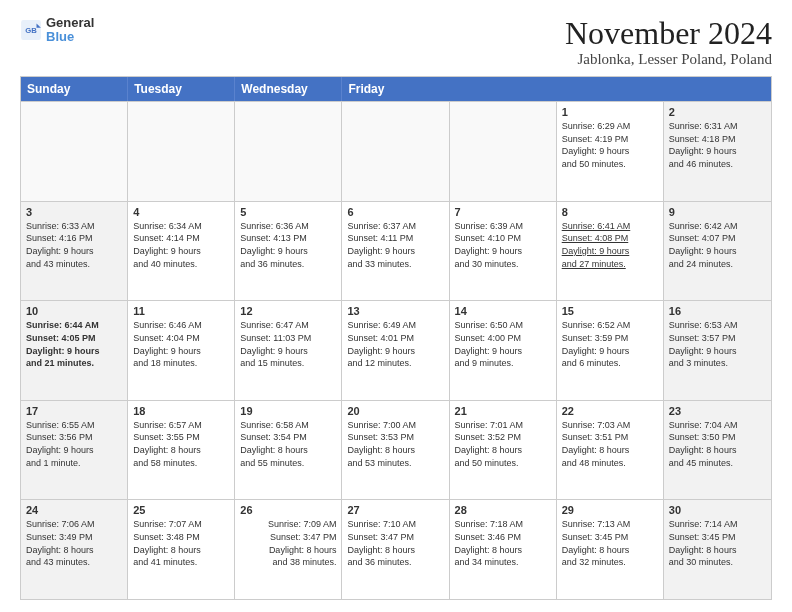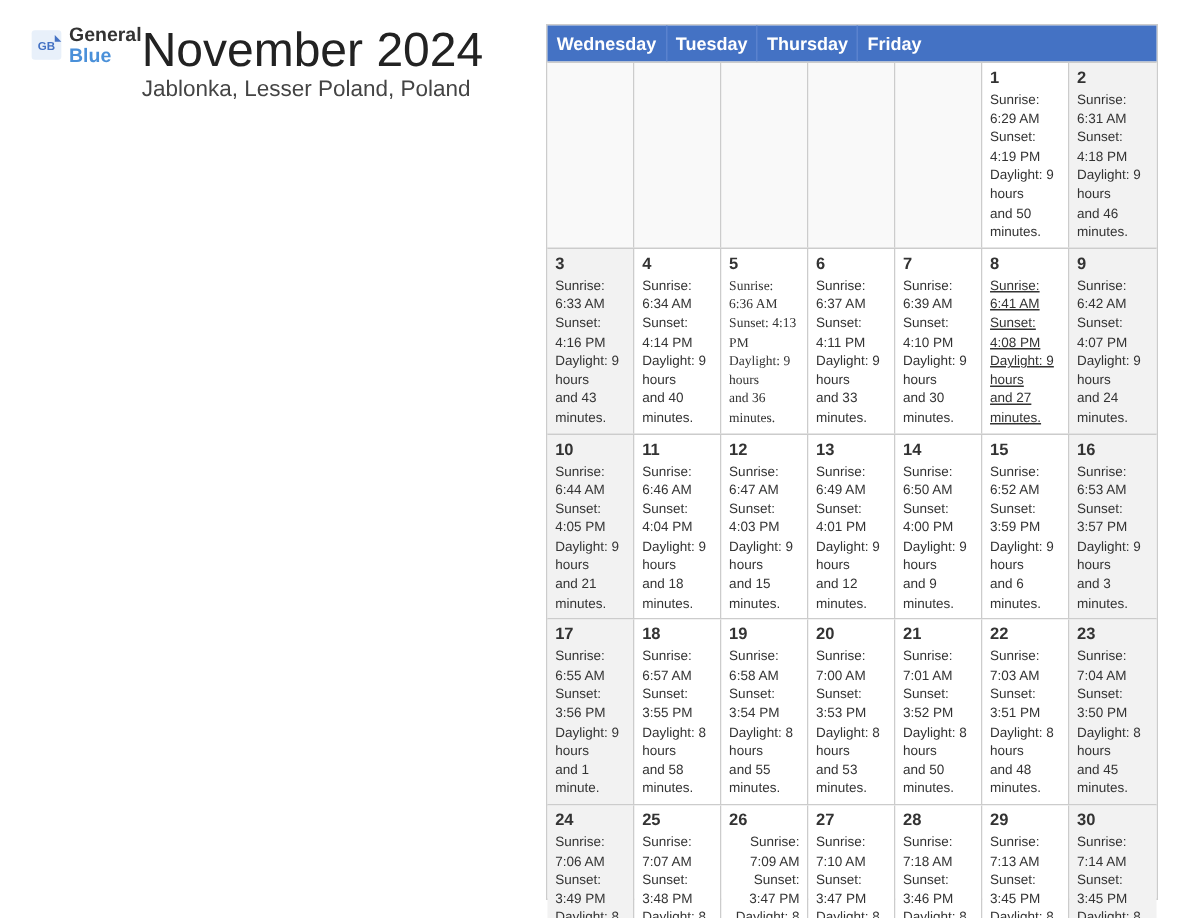--- a/index.html
+++ b/index.html
@@ -8,21 +8,21 @@
       background: #fff;
       width: 792px;
       height: 612px;
       overflow: hidden;
     }
     .page {
       width: 792px;
       height: 612px;
       padding: 16px 20px 12px 20px;
       display: flex;
-      gap: 42px;
+      flex-direction: column;
     }
     .header {
       display: flex;
       align-items: flex-start;
       justify-content: space-between;
       margin-bottom: 8px;
     }
     .logo {
       display: flex;
       align-items: center;
@@ -36,20 +36,22 @@
     }
     .logo-text span {
       color: #4a90d9;
     }
     .logo-icon {
       width: 22px;
       height: 22px;
       margin-right: 2px;
     }
     .title-area {
+      text-align: right;
+      font-family: Liberation Serif, serif;
     }
     .main-title {
       font-size: 32px;
       font-weight: 300;
       color: #222;
       line-height: 1.1;
     }
     .subtitle {
       font-size: 15px;
       color: #444;
@@ -127,23 +129,23 @@
       </div>
     </div>
     <div class="title-area">
       <div class="main-title">November 2024</div>
       <div class="subtitle">Jablonka, Lesser Poland, Poland</div>
     </div>
   </div>
 
   <div class="calendar">
     <div class="cal-header-row">
+    <div class="cal-header-cell">Sunday</div>
+        <div class="cal-header-cell">Tuesday</div>
         <div class="cal-header-cell">Wednesday</div>
-        <div class="cal-header-cell">Tuesday</div>
-        <div class="cal-header-cell">Thursday</div>
         <div class="cal-header-cell">Friday</div>
       </div>
     <div class="cal-body">
     <div class="cal-week">
           <div class="cal-cell empty"></div>
           <div class="cal-cell empty"></div>
           <div class="cal-cell empty"></div>
           <div class="cal-cell empty"></div>
           <div class="cal-cell empty"></div>
           <div class="cal-cell">
@@ -171,21 +173,21 @@
           </div>
           <div class="cal-cell">
             <span class="day-num">4</span>
             <div class="cal-cell-text" style="white-space: pre-line;">Sunrise: 6:34 AM
 Sunset: 4:14 PM
 Daylight: 9 hours
 and 40 minutes.</div>
           </div>
           <div class="cal-cell">
             <span class="day-num">5</span>
-            <div class="cal-cell-text" style="white-space: pre-line; font-family: Liberation Serif, serif;">Sunrise: 6:36 AM
+            <div class="cal-cell-text" style="white-space: pre-line;">Sunrise: 6:36 AM
 Sunset: 4:13 PM
 Daylight: 9 hours
 and 36 minutes.</div>
           </div>
           <div class="cal-cell">
             <span class="day-num">6</span>
             <div class="cal-cell-text" style="white-space: pre-line;">Sunrise: 6:37 AM
 Sunset: 4:11 PM
 Daylight: 9 hours
 and 33 minutes.</div>
@@ -208,36 +210,36 @@
             <span class="day-num">9</span>
             <div class="cal-cell-text" style="white-space: pre-line;">Sunrise: 6:42 AM
 Sunset: 4:07 PM
 Daylight: 9 hours
 and 24 minutes.</div>
           </div>
         </div>
         <div class="cal-week">
           <div class="cal-cell shaded">
             <span class="day-num">10</span>
-            <div class="cal-cell-text" style="white-space: pre-line;">Sunrise: 6:44 AM
+            <div class="cal-cell-text" style="white-space: pre-line; font-weight: bold;">Sunrise: 6:44 AM
 Sunset: 4:05 PM
 Daylight: 9 hours
 and 21 minutes.</div>
           </div>
           <div class="cal-cell">
             <span class="day-num">11</span>
             <div class="cal-cell-text" style="white-space: pre-line;">Sunrise: 6:46 AM
 Sunset: 4:04 PM
 Daylight: 9 hours
 and 18 minutes.</div>
           </div>
           <div class="cal-cell">
             <span class="day-num">12</span>
             <div class="cal-cell-text" style="white-space: pre-line;">Sunrise: 6:47 AM
-Sunset: 4:03 PM
+Sunset: 11:03 PM
 Daylight: 9 hours
 and 15 minutes.</div>
           </div>
           <div class="cal-cell">
             <span class="day-num">13</span>
             <div class="cal-cell-text" style="white-space: pre-line;">Sunrise: 6:49 AM
 Sunset: 4:01 PM
 Daylight: 9 hours
 and 12 minutes.</div>
           </div>

